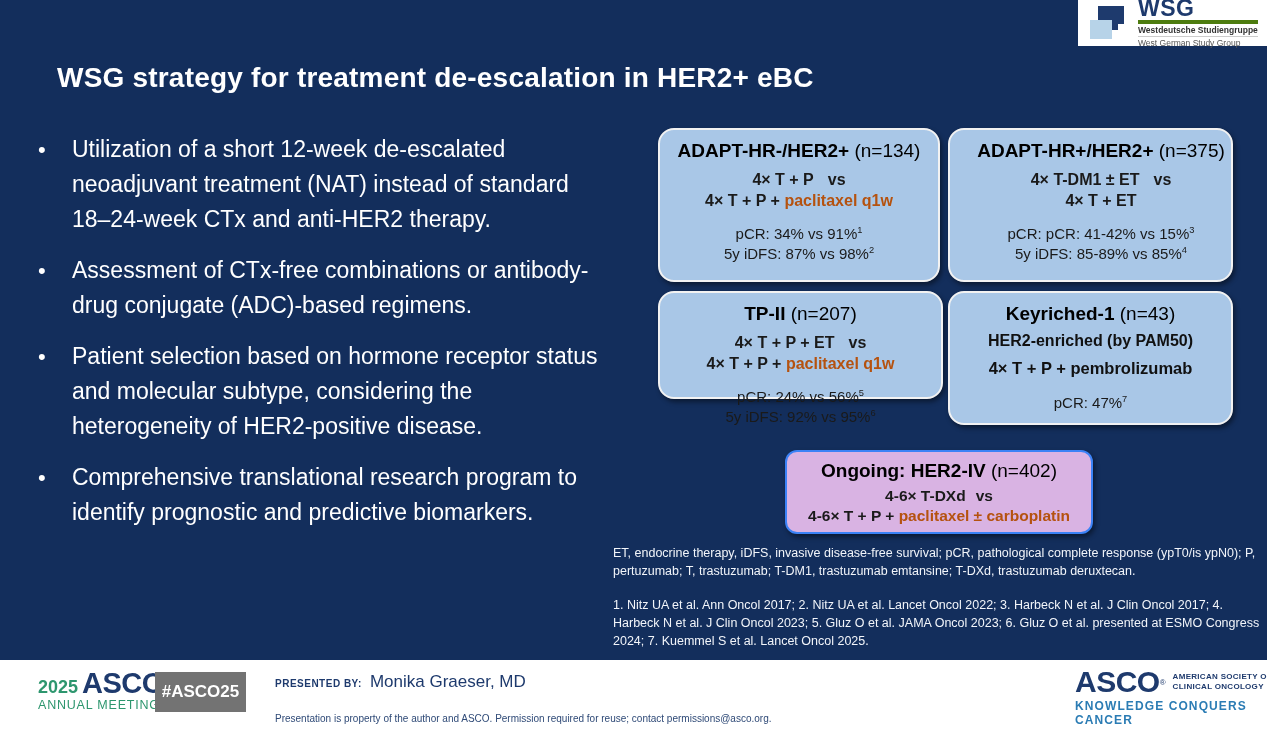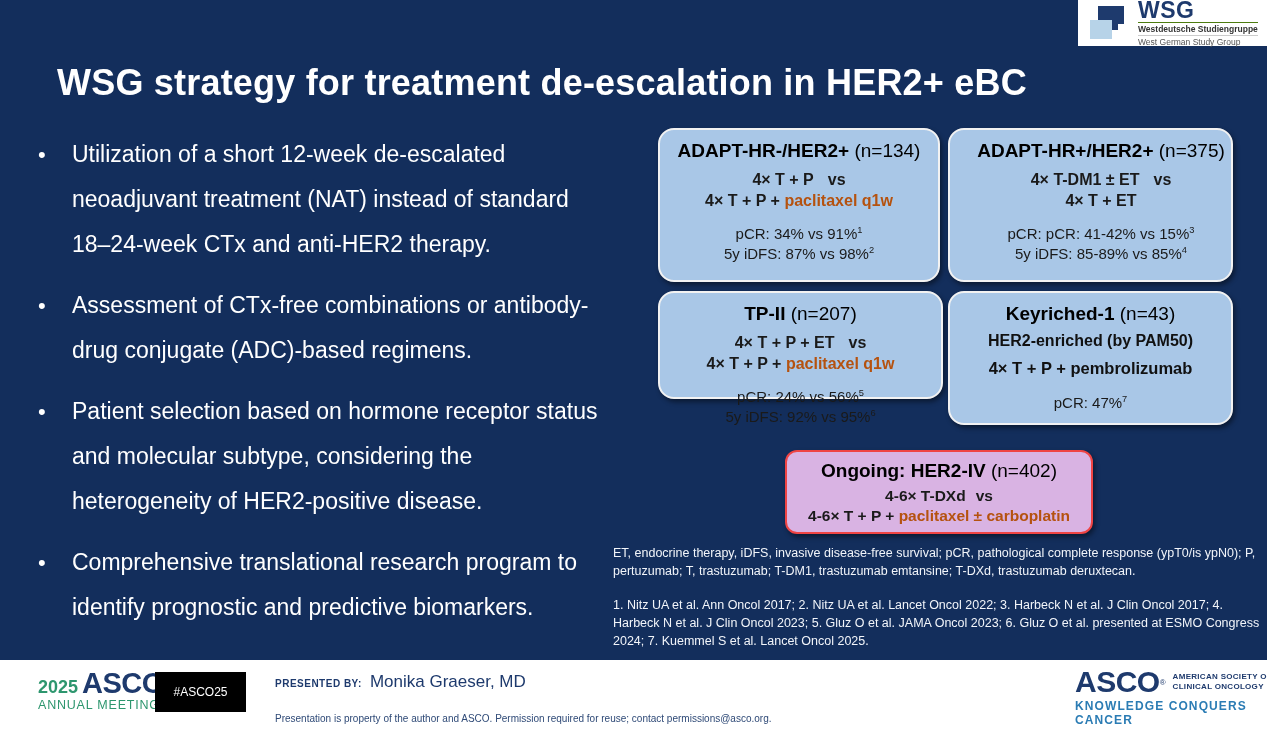--- a/index.html
+++ b/index.html
@@ -3,38 +3,38 @@
 <meta charset="utf-8">
 <style>
   * { margin:0; padding:0; box-sizing:border-box; }
   html,body { width:1267px; height:734px; }
   body { font-family:"Liberation Sans", sans-serif; position:relative; background:#fff; overflow:hidden; }
 
   .slide { position:absolute; left:0; top:0; width:1267px; height:660px; background:#132e5c; }
 
   
   .title { position:absolute; left:57px; top:62px; width:1010px; color:#ffffff;
-           font-size:36px; font-weight:bold; letter-spacing:0.2px; }
+           font-size:28px; font-weight:bold; letter-spacing:0.2px; }
 
   
   .wsg-logo { position:absolute; left:1078px; top:0; width:189px; height:46px; background:#ffffff;
               display:flex; align-items:center; padding:3px 6px 3px 8px; }
   .wsg-mark { position:relative; width:44px; height:40px; flex:0 0 44px; }
   .wsg-sq-dark  { position:absolute; left:12px; top:3px;  width:26px; height:18px; background:#1e3a6d; }
   .wsg-sq-dark2 { position:absolute; left:20px; top:19px; width:12px; height:8px;  background:#1e3a6d; }
   .wsg-sq-light { position:absolute; left:4px;  top:17px; width:22px; height:19px; background:#b7d3e8; }
   .wsg-text { margin-left:8px; }
   .wsg-acronym { color:#1e3a6d; font-size:23px; font-weight:800; line-height:20px; letter-spacing:0.5px; }
-  .wsg-sub1 { font-size:8.5px; font-weight:bold; color:#333; border-top:1px solid #4d7c0f; margin-top:2px; padding-top:1px; }
+  .wsg-sub1 { font-size:8.5px; font-weight:bold; color:#333; border-top:4px solid #4d7c0f; margin-top:2px; padding-top:1px; }
   .wsg-sub2 { font-size:8.5px; color:#555; border-top:1px solid #ccc; margin-top:1px; padding-top:1px; }
 
   
   .bullets { position:absolute; left:36px; top:132px; width:565px; list-style:none; }
   .bullets li { position:relative; padding-left:36px; color:#ffffff; font-size:23px;
-                line-height:45px; margin-bottom:16px; }
+                line-height:35px; margin-bottom:16px; }
   .bullets li::before { content:"•"; position:absolute; left:2px; top:0; font-size:22px; color:#fff; }
 
   
   .tbox { position:absolute; background:#a9c7e7; border:2px solid #f2f2f2; border-radius:16px;
           box-shadow:2px 3px 5px rgba(0,0,0,0.45); text-align:center; color:#111;
           padding-top:10px; }
   .tbox-title { font-size:19px; color:#000; margin-bottom:7px; }
   .tbox-title b { font-weight:bold; }
   .reg { font-size:16px; font-weight:bold; line-height:21px; color:#1a1a1a; }
   .reg .vs { margin-left:14px; }
@@ -45,43 +45,43 @@
   .box-a { left:658px; top:128px; width:282px; height:154px; }
   .box-b { left:948px; top:128px; width:285px; height:154px;padding-left:21px; }
   .box-c { left:658px; top:291px; width:285px; height:108px; }
   .box-d { left:948px; top:291px; width:285px; height:134px; }
 
   .box-d .dline1 { font-size:16px; font-weight:bold; margin-top:2px; }
   .box-d .dline2 { font-size:16.5px; font-weight:bold; margin-top:9px; }
   .box-d .results { margin-top:15px; }
 
   .ongoing { position:absolute; left:785px; top:450px; width:308px; height:84px;
-             background:#d9b3e3; border:2px solid #ef4444; border-radius:12px;
+             background:#d9b3e3; border:2px solid #3b82f6; border-radius:12px;
              box-shadow:2px 3px 5px rgba(0,0,0,0.45); text-align:center; padding-top:8px; color:#111; }
   .ongoing .tbox-title { margin-bottom:4px; }
   .ongoing .reg { font-size:15.5px; line-height:20px; }
   .ongoing .reg .vs { margin-left:10px; }
 
   
   .fnote { position:absolute; left:613px; width:650px; color:#f2f5fa; font-size:12.5px; line-height:1.42; }
   .fnote.abbr { top:545px; }
   .fnote.refs { top:597px; }
 
   
   .footer { position:absolute; left:12px; top:660px; width:1267px; height:74px; background:#ffffff; }
 
   .asco-left { position:absolute; left:26px; top:10px; }
   .asco-left-row { display:flex; align-items:baseline; }
   .al-year { color:#2d966e; font-size:18px; font-weight:600; margin-right:4px; }
   .al-asco { color:#1e3a6d; font-size:29px; font-weight:800; letter-spacing:-0.5px; line-height:26px; }
   .al-reg { color:#1e3a6d; font-size:8px; vertical-align:top; }
   .al-annual { color:#2d966e; font-size:12.5px; letter-spacing:0.8px; margin-top:0px; }
 
-  .hashtag-badge { position:absolute; left:143px; top:12px; width:91px; height:40px; background:#000000;
-                   color:#fff; font-size:12px; font-weight:normal; display:flex; align-items:center; justify-content:center; }
+  .hashtag-badge { position:absolute; left:143px; top:12px; width:91px; height:40px; background:#737373;
+                   color:#fff; font-size:17px; font-weight:bold; display:flex; align-items:center; justify-content:center; }
 
   .presented { position:absolute; left:263px; top:12px; }
   .pb-row { display:flex; align-items:baseline; }
   .pb-label { color:#1e3a6d; font-size:10px; font-weight:bold; letter-spacing:0.5px; margin-right:8px; }
   .pb-name { color:#1e3a6d; font-size:17px; }
   .pb-disclaimer { color:#2f4a77; font-size:10px; margin-top:21px; }
 
   .asco-right { position:absolute; left:1063px; top:8px; }
   .ar-row { display:flex; align-items:center; }
   .ar-asco { color:#1e3a6d; font-size:30px; font-weight:800; letter-spacing:-0.5px; line-height:28px; }

